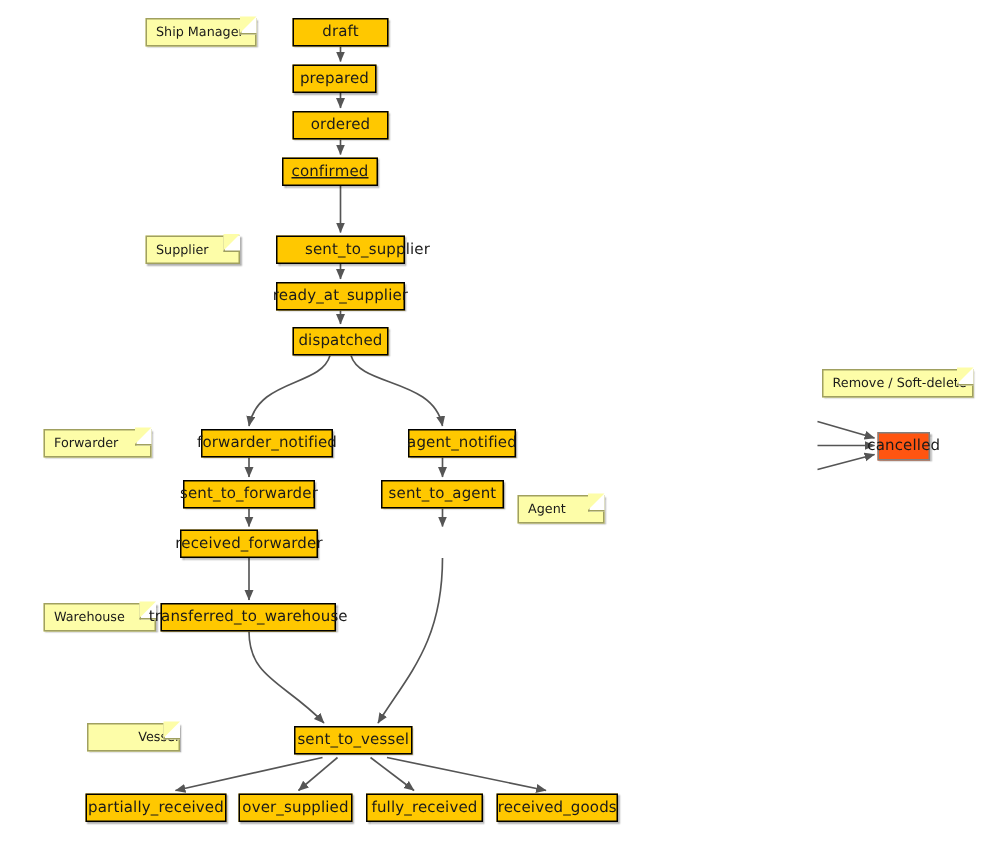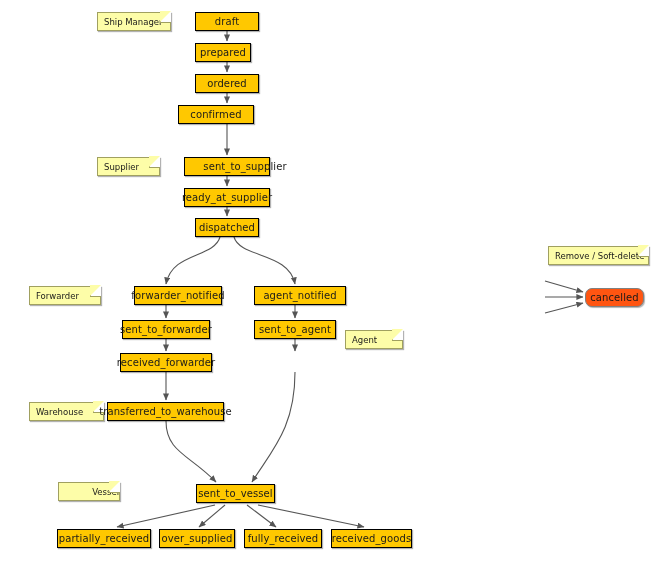--- a/index.html
+++ b/index.html
@@ -135,42 +135,42 @@
 
   <div class="node" style="left:195px;top:12px;width:64px;">
     <span>draft</span>
   </div>
   <div class="node" style="left:195px;top:43px;width:56px;">
     <span>prepared</span>
   </div>
   <div class="node" style="left:195px;top:74px;width:64px;">
     <span>ordered</span>
   </div>
-  <div class="node" style="left:178px;top:105px;width:76px;">
+  <div class="node" style="left:188px;top:105px;width:64px;text-decoration:underline;">
     <span>confirmed</span>
   </div>
   <div class="node" style="left:184px;top:157px;width:86px;padding-left:36px;">
     <span>sent_to_supplier</span>
   </div>
   <div class="node" style="left:184px;top:188px;width:86px;">
     <span>ready_at_supplier</span>
   </div>
   <div class="node" style="left:195px;top:218px;width:64px;">
     <span>dispatched</span>
   </div>
   <div class="node" style="left:122px;top:286px;width:88px;margin-left:12px;">
     <span>forwarder_notified</span>
   </div>
   <div class="node" style="left:122px;top:320px;width:88px;">
     <span>sent_to_forwarder</span>
   </div>
   <div class="node" style="left:120px;top:353px;width:92px;">
     <span>received_forwarder</span>
   </div>
-  <div class="node" style="left:254px;top:286px;width:92px;">
+  <div class="node" style="left:272px;top:286px;width:72px;">
     <span>agent_notified</span>
   </div>
   <div class="node" style="left:254px;top:320px;width:82px;">
     <span>sent_to_agent</span>
   </div>
   <div class="node" style="left:107px;top:402px;width:117px;">
     <span>transferred_to_warehouse</span>
   </div>
   <div class="node" style="left:196px;top:484px;width:79px;">
     <span>sent_to_vessel</span>
@@ -180,17 +180,17 @@
   </div>
   <div class="node" style="left:159px;top:529px;width:76px;">
     <span>over_supplied</span>
   </div>
   <div class="node" style="left:244px;top:529px;width:78px;">
     <span>fully_received</span>
   </div>
   <div class="node" style="left:331px;top:529px;width:81px;">
     <span>received_goods</span>
   </div>
-  <div class="node cancelled" style="left:585px;top:288px;width:59px;border-radius:7px;">
+  <div class="node cancelled" style="left:585px;top:288px;width:35px;">
     <span>cancelled</span>
   </div>
 
 </div>
 
 </body></html>

